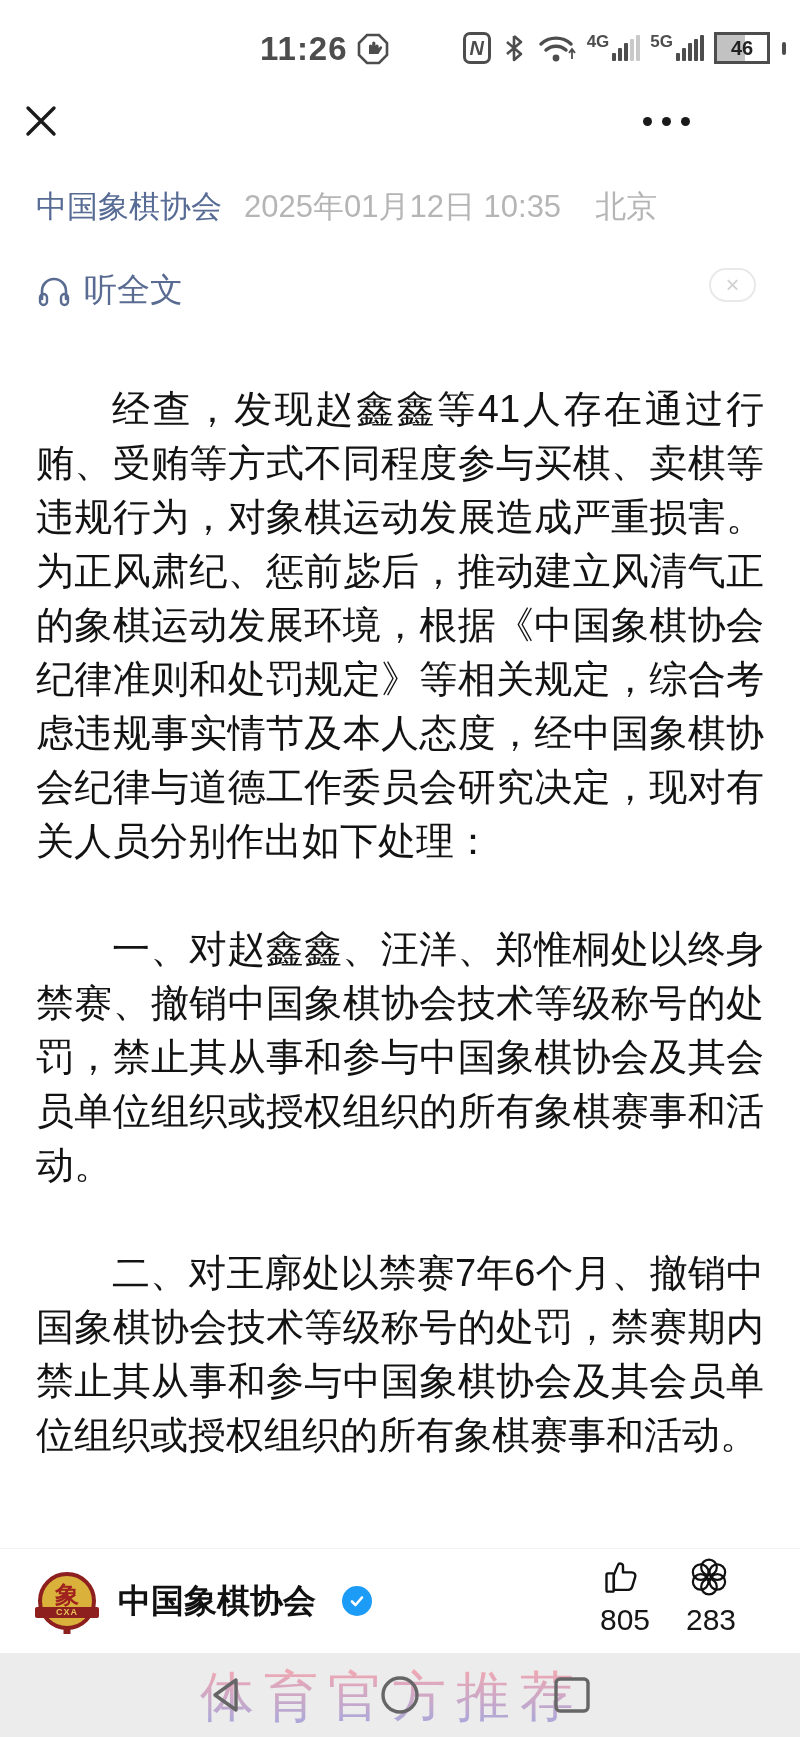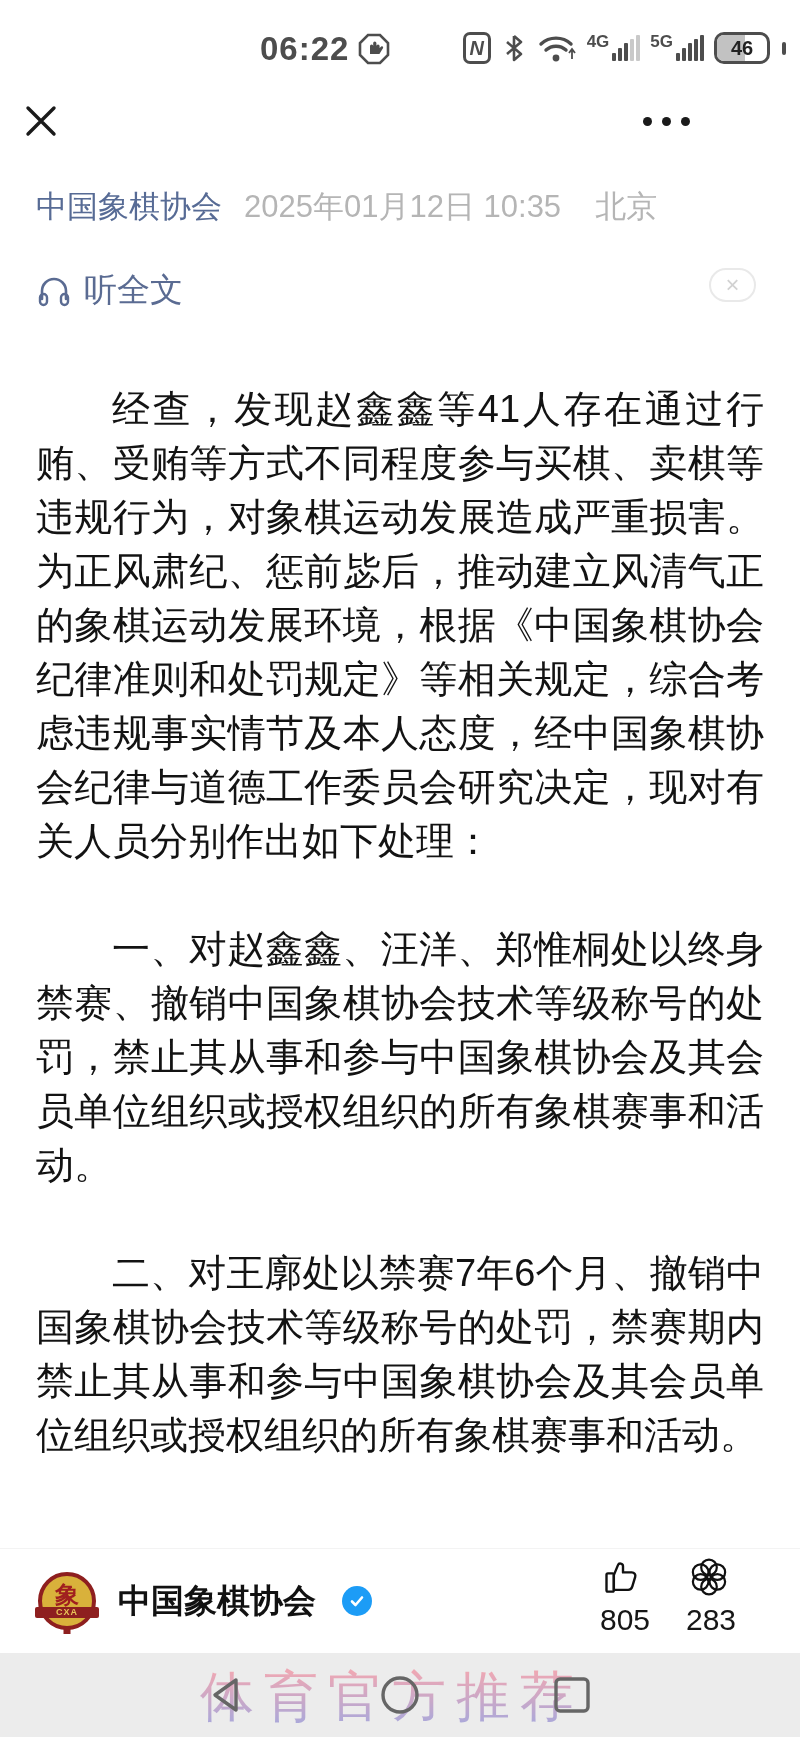--- a/index.html
+++ b/index.html
@@ -16,21 +16,21 @@
   .hand-hex { width:34px; height:34px; }
   .sb-right { position:absolute; right:14px; top:28px; display:flex; align-items:center; gap:10px; height:40px; }
   .nfc-box { width:28px; height:32px; border:3px solid #4d4d4d; border-radius:7px;
     display:flex; align-items:center; justify-content:center;
     font-size:20px; font-weight:700; color:#4d4d4d; font-style:italic; }
   .net-group { display:flex; align-items:center; gap:3px; }
   .net-label { font-size:17px; font-weight:700; color:#4d4d4d; line-height:1; margin-bottom:14px; }
   .bars { display:flex; align-items:flex-end; gap:2px; height:26px; }
   .bar { width:4px; background:#4d4d4d; border-radius:1px; }
   .bar.dim { background:#c9c9c9; }
-  .battery { position:relative; width:56px; height:32px; border:3px solid #4d4d4d; border-radius:10px;
+  .battery { position:relative; width:56px; height:32px; border:3px solid #4d4d4d; border-radius:0;
     display:flex; align-items:center; justify-content:center; overflow:hidden; }
   .battery-fill { position:absolute; left:0; top:0; bottom:0; width:55%; background:#c2c2c2; }
   .battery-num { position:relative; font-size:20px; font-weight:700; color:#222; }
   .battery-nub { width:4px; height:13px; background:#4d4d4d; border-radius:2px; margin-left:2px; }
   
   .nav-row { position:absolute; top:90px; left:0; right:0; height:62px;
     display:flex; align-items:center; justify-content:space-between; padding:0 24px; }
   .close-x { width:34px; height:34px; cursor:pointer; }
   .more-dots { display:flex; gap:10px; padding:10px 4px; margin-right:82px; cursor:pointer; }
   .more-dots i { width:9px; height:9px; border-radius:50%; background:#1a1a1a; }
@@ -79,21 +79,21 @@
     display:flex; align-items:center; justify-content:center; gap:128px; }
   .sysnav-icons svg { width:44px; height:44px; cursor:pointer; }
 </style>
 </head>
 <body>
 
 <div class="screen">
 
   <div class="status-bar">
     <div class="time-wrap">
-      <span class="time">06:22</span>
+      <span class="time">11:26</span>
       <svg class="hand-hex" viewBox="0 0 34 34">
         <polygon points="11,3 23,3 31,11 31,23 23,31 11,31 3,23 3,11" fill="none" stroke="#4d4d4d" stroke-width="2.6"></polygon>
         <path d="M13 22 v-8 a1.6 1.6 0 0 1 3.2 0 v-3 a1.6 1.6 0 0 1 3.2 0 v3 a1.6 1.6 0 0 1 3.2 0 v2 l1.6-1.4 c1.4-1 2.6.6 1.6 2 l-3.4 5.4 z" fill="#4d4d4d"></path>
       </svg>
     </div>
     <div class="sb-right">
       <span class="nfc-box">N</span>
       <svg width="26" height="32" viewBox="0 0 26 32">
         <path d="M13 4 v24 l7-6 L6 10 M13 4 l7 6 L6 22" fill="none" stroke="#4d4d4d" stroke-width="2.6" stroke-linejoin="round"></path>
       </svg>

